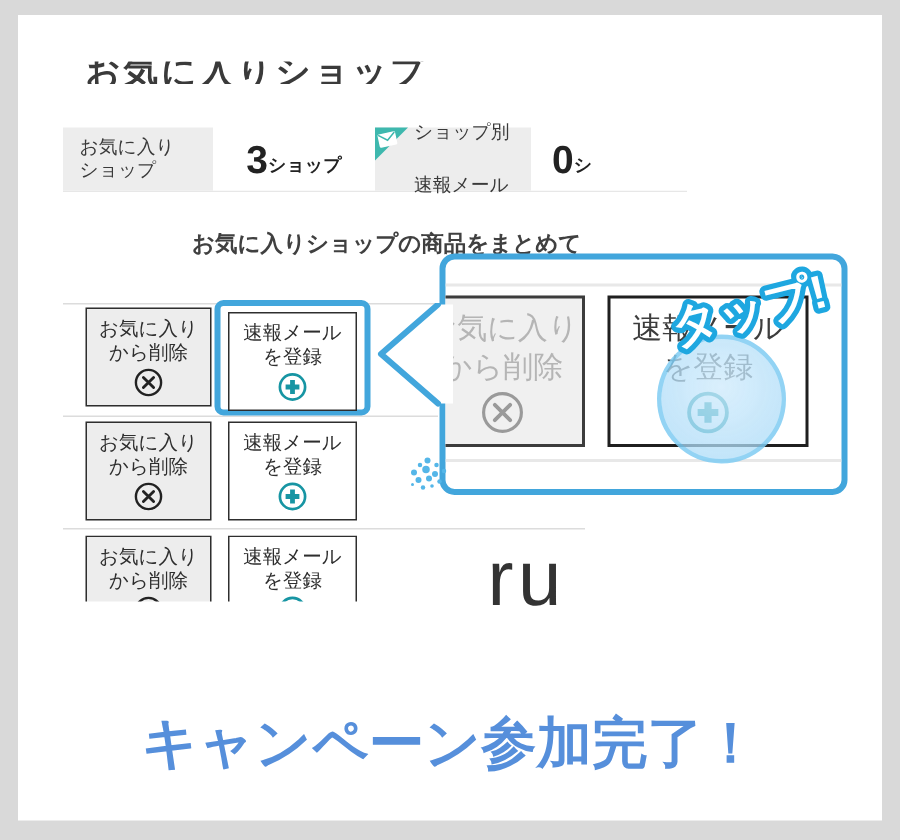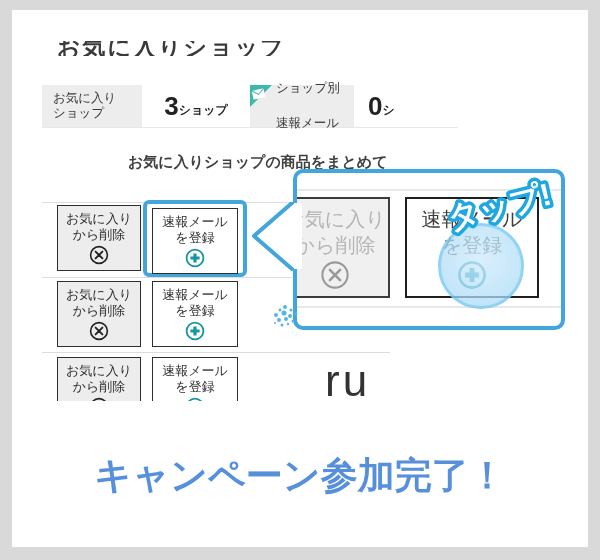--- a/index.html
+++ b/index.html
@@ -38,21 +38,21 @@
   .btn-del{background:#ededed;width:84px;height:66px;}
   .btn-reg{background:#ffffff;width:86px;height:66px;}
 
   .tap-highlight{position:absolute;left:143px;top:200px;width:104px;height:77px;border:4px solid #42a6dc;border-radius:6px;z-index:4;}
   .tap-highlight .btn{left:5px;top:4px;}
 
   .row3-clip{position:absolute;left:42px;top:357px;width:250px;height:44px;overflow:hidden;z-index:3;}
 
   
   .flower{position:absolute;left:272px;top:304px;z-index:30;line-height:0;}
-  .watermark{position:absolute;left:325px;top:356px;font-size:44px;font-weight:400;letter-spacing:3px;color:#333;z-index:1;}
+  .watermark{position:absolute;left:325px;top:356px;font-size:52px;font-weight:400;letter-spacing:3px;color:#333;z-index:1;}
 
   
   .callout{position:absolute;left:293px;top:169px;width:272px;height:161px;background:#fff;
            border:4px solid #42a6dc;border-radius:10px;overflow:hidden;z-index:20;}
   .callout .chr{position:absolute;left:0;width:264px;height:2px;background:#e8e8e8;}
   .mag-btn{position:absolute;display:flex;flex-direction:column;align-items:center;padding-top:7px;}
   .mag-del{left:-17px;top:24px;width:110px;height:101px;background:#f0f0f0;border:2px solid #3c3c3c;}
   .mag-del .l{font-size:20px;line-height:26px;color:#b5b5b5;white-space:nowrap;}
   .mag-reg{left:108px;top:24px;width:134px;height:101px;background:#fff;border:2.5px solid #1f1f1f;}
   .mag-reg .l{font-size:20px;line-height:26px;color:#3d3d3d;white-space:nowrap;}
@@ -60,21 +60,21 @@
   .tap-circle{position:absolute;left:141px;top:50px;width:86px;height:86px;border-radius:50%;z-index:3;
               background:radial-gradient(circle at 50% 40%, rgba(208,235,252,0.92), rgba(160,214,246,0.85));
               border:3px solid #7fccf3;opacity:0.85;}
   .tap-badge{position:absolute;left:136px;top:2px;z-index:4;}
   .pointer-svg{position:absolute;left:248px;top:202px;z-index:22;}
 
   
   .footer-line{position:absolute;left:0;width:600px;text-align:center;font-weight:bold;
                color:#568fdb;z-index:5;white-space:nowrap;}
   .f1{top:421px;font-size:37px;}
-  .f2{top:451px;font-size:37px;text-align:center;}
+  .f2{top:471px;font-size:37px;text-align:center;}
 </style>
 </head>
 <body>
 
 <div class="canvas">
   <div class="white-bg"></div>
 
   <div class="title-clip">
     <div class="title-text">お気に入りショップ</div>
   </div>

